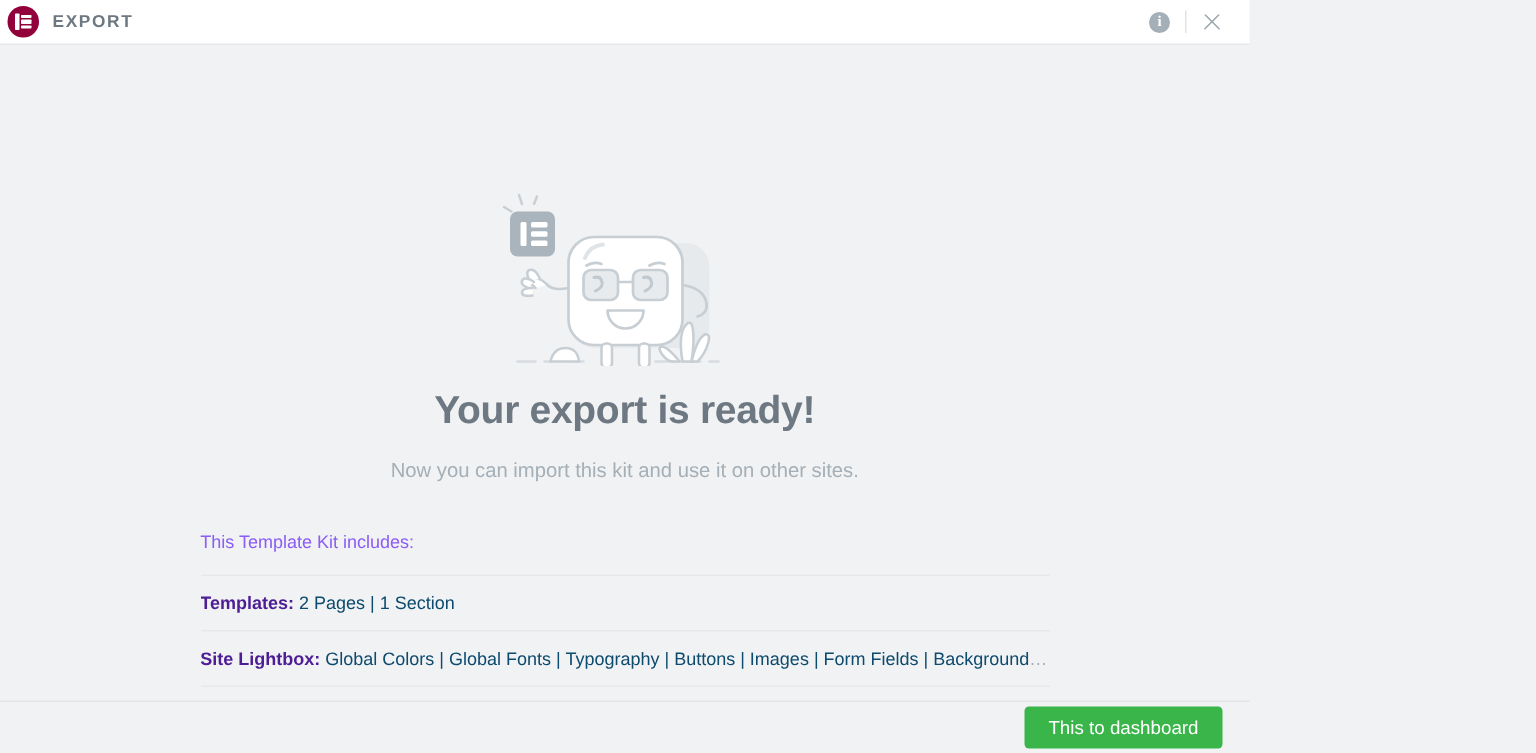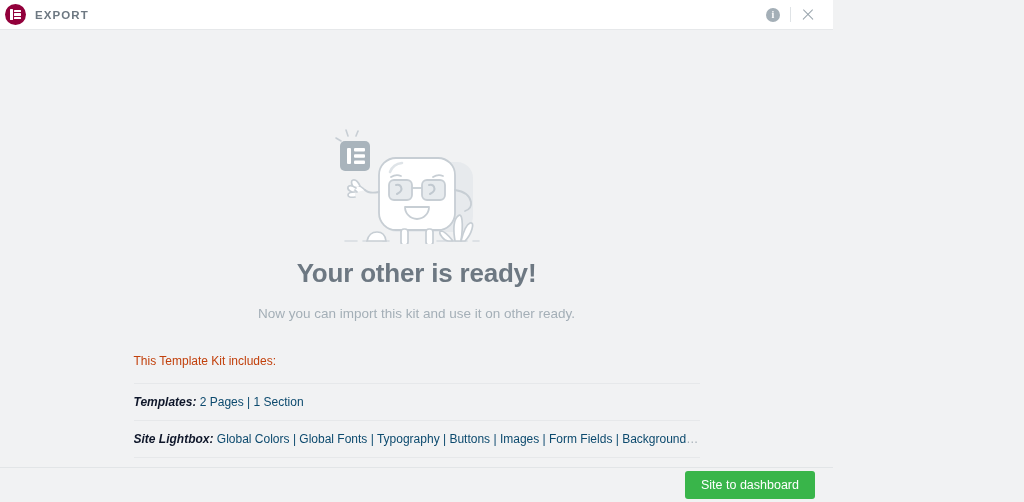--- a/index.html
+++ b/index.html
@@ -184,21 +184,21 @@
     text-align: center;
   }
 
   
   .kit-info {
     width: 566px;
   }
 
   .kit-info-title {
     font-size: 12px;
-    color: #c2410c;
+    color: #8b5cf6;
     padding-bottom: 15px;
   }
 
   .info-row {
     font-size: 12px;
     color: #a4afb7;
     padding: 11px 0;
     border-top: 1px solid #e6e8ea;
     white-space: nowrap;
     overflow: hidden;
@@ -207,22 +207,21 @@
   .info-row:first-of-type {
     border-top: none;
     padding-top: 0;
   }
   .info-row:last-of-type {
     border-bottom: 1px solid #e6e8ea;
   }
 
   .info-label {
     font-weight: bold;
-    color: #0f172a;
-    font-style: italic;
+    color: #4c1d95;
   }
   .info-value { color: #0c4a6e; }
 
   
   .footer {
     height: 35px;
     min-height: 35px;
     background: #f1f2f3;
     border-top: 1px solid #e2e5e7;
     display: flex;
@@ -335,22 +334,22 @@
         <path d="M40 113 q2 -9 10 -9 q8 0 9 9 z" fill="#ffffff" stroke="#c7ced4" stroke-width="1.6"></path>
 
         <g stroke="#c7ced4" stroke-width="1.7" fill="#ffffff" stroke-linejoin="round" stroke-linecap="round">
           <path d="M128 113 q-3 -18 2 -24 q4 -5 5 3 q1 8 -1 21 z"></path>
           <path d="M134 113 q4 -16 9 -18 q4 -1 2 6 q-2 7 -7 12 z"></path>
           <path d="M126 113 q-8 -10 -12 -10 q-3 1 1 6 q3 4 7 4 z"></path>
         </g>
       </svg>
     </div>
 
-    <div class="headline">Your other is ready!</div>
-    <div class="subline">Now you can import this kit and use it on other ready.</div>
+    <div class="headline">Your export is ready!</div>
+    <div class="subline">Now you can import this kit and use it on other sites.</div>
 
     <div class="kit-info">
       <div class="kit-info-title">This Template Kit includes:</div>
 
       <div class="info-row">
         <span class="info-label">Templates:</span>
         <span class="info-value">2 Pages | 1 Section</span>
       </div>
 
       <div class="info-row">
@@ -360,16 +359,16 @@
 
       <div class="info-row">
         
         
       </div>
     </div>
 
   </div>
 
   <div class="footer">
-    <button class="primary-btn">Site to dashboard</button>
+    <button class="primary-btn">This to dashboard</button>
   </div>
 
 </div>
 
 </body></html>

